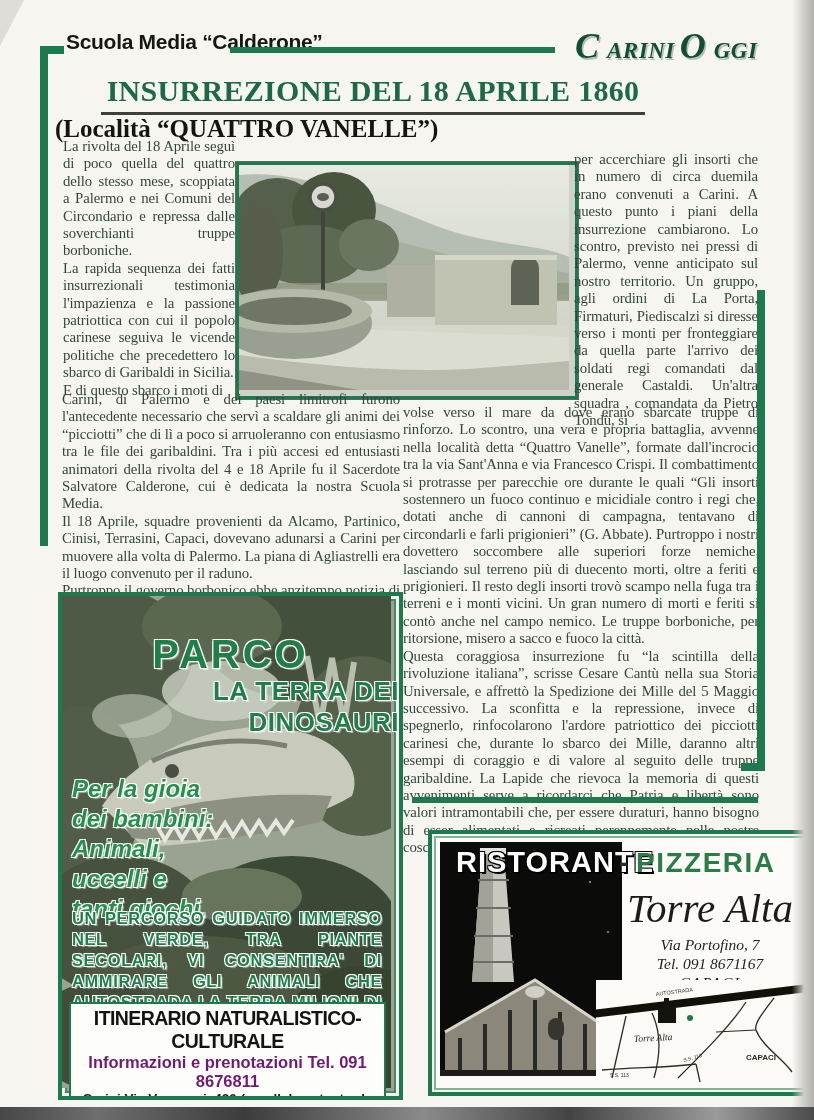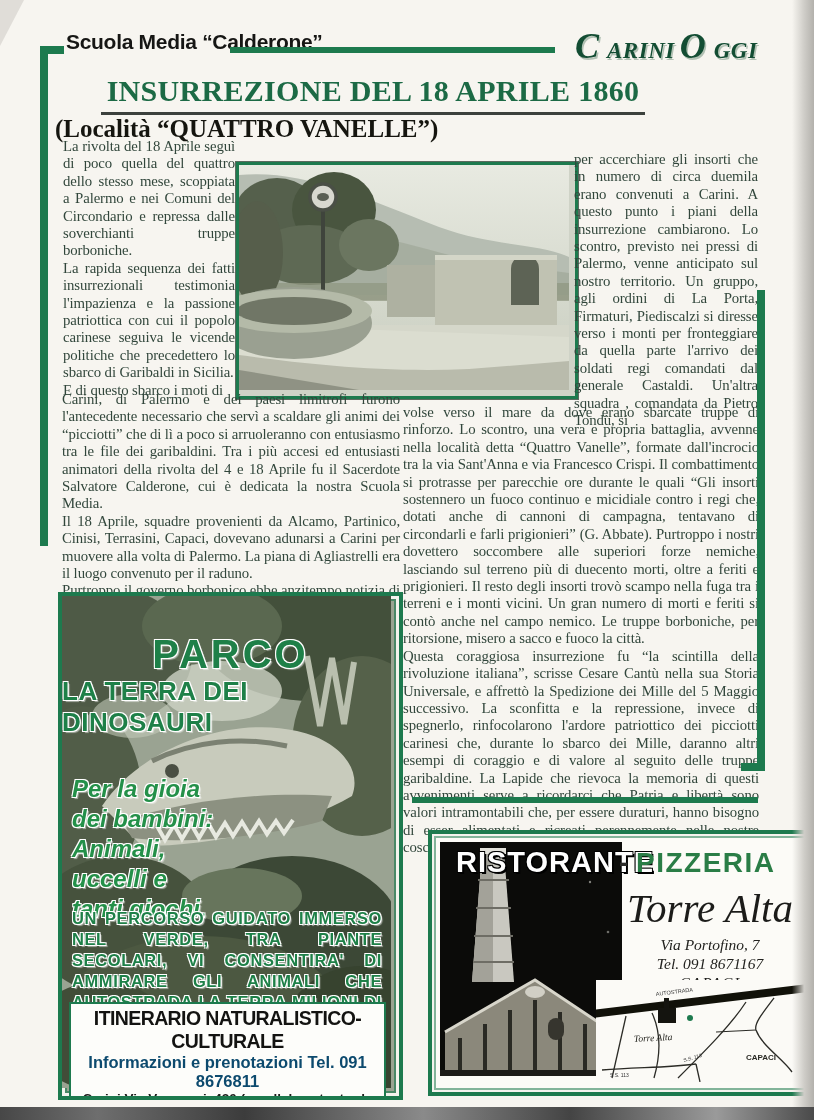--- a/index.html
+++ b/index.html
@@ -54,34 +54,34 @@
 
   
   .dino-ad{left:58px;top:592px;width:337px;height:500px;border:4px solid #1d7a4e;
     box-shadow:inset 0 0 0 3px #f5f3ee, inset 0 0 0 5px rgba(29,122,78,.65);
     overflow:hidden;background:#9aa392;}
   .dino-bg{position:absolute;left:0;top:0;}
   .outline-w{text-shadow:-1px -1px 0 #fff,1px -1px 0 #fff,-1px 1px 0 #fff,1px 1px 0 #fff,2px 2px 1px rgba(255,255,255,.5);margin-top:28px;}
   .dino-title1{position:absolute;left:0;top:8px;width:100%;text-align:center;
     font-family:"Liberation Sans",sans-serif;font-weight:bold;font-size:40px;
     letter-spacing:3px;color:#1e8048;}
-  .dino-title2{position:absolute;left:0;top:52px;width:100%;text-align:left;
+  .dino-title2{position:absolute;left:0;top:52px;width:100%;text-align:right;
     font-family:"Liberation Sans",sans-serif;font-weight:bold;font-size:26px;
     letter-spacing:.5px;color:#1e8048;}
   .dino-tagline{position:absolute;left:10px;top:150px;
     font-family:"Liberation Sans",sans-serif;font-weight:bold;font-style:italic;
     font-size:24px;line-height:30px;color:#249049;}
   .dino-body{position:absolute;left:10px;top:284px;width:310px;text-align:justify;
     font-family:"Liberation Sans",sans-serif;font-weight:bold;
     font-size:16.5px;line-height:21px;letter-spacing:.6px;color:#1e8048;}
   .dino-footer{position:absolute;left:7px;top:406px;width:311px;background:#fdfdfa;
     border:2px solid #1d7a4e;text-align:center;padding:3px 1px 4px 1px;}
   .df1{font-family:"Liberation Sans",sans-serif;font-weight:bold;font-size:19.5px;
     letter-spacing:-0.6px;color:#131311;}
-  .df2{font-family:"Liberation Sans",sans-serif;font-weight:bold;font-size:16.5px;color:#0c4a6e;}
+  .df2{font-family:"Liberation Sans",sans-serif;font-weight:bold;font-size:16.5px;color:#701a75;}
   .df3{font-family:"Liberation Sans",sans-serif;font-weight:bold;font-size:13.5px;color:#1d1d1b;}
 
   
   .torre-ad{left:428px;top:830px;width:382px;height:258px;border:4px solid #1d7a4e;
     box-shadow:inset 0 0 0 2px #f5f3ee, inset 0 0 0 4px rgba(29,122,78,.55);
     background:#fcfbf7;overflow:hidden;}
   .tower-photo{position:absolute;left:8px;top:8px;}
   .rist{position:absolute;left:24px;top:12px;font-family:"Liberation Sans",sans-serif;
     font-weight:bold;font-size:29px;letter-spacing:1px;color:#fefefe;
     text-shadow:-1px -1px 0 #000,1px -1px 0 #000,-1px 1px 0 #000,2px 2px 0 #000;}

